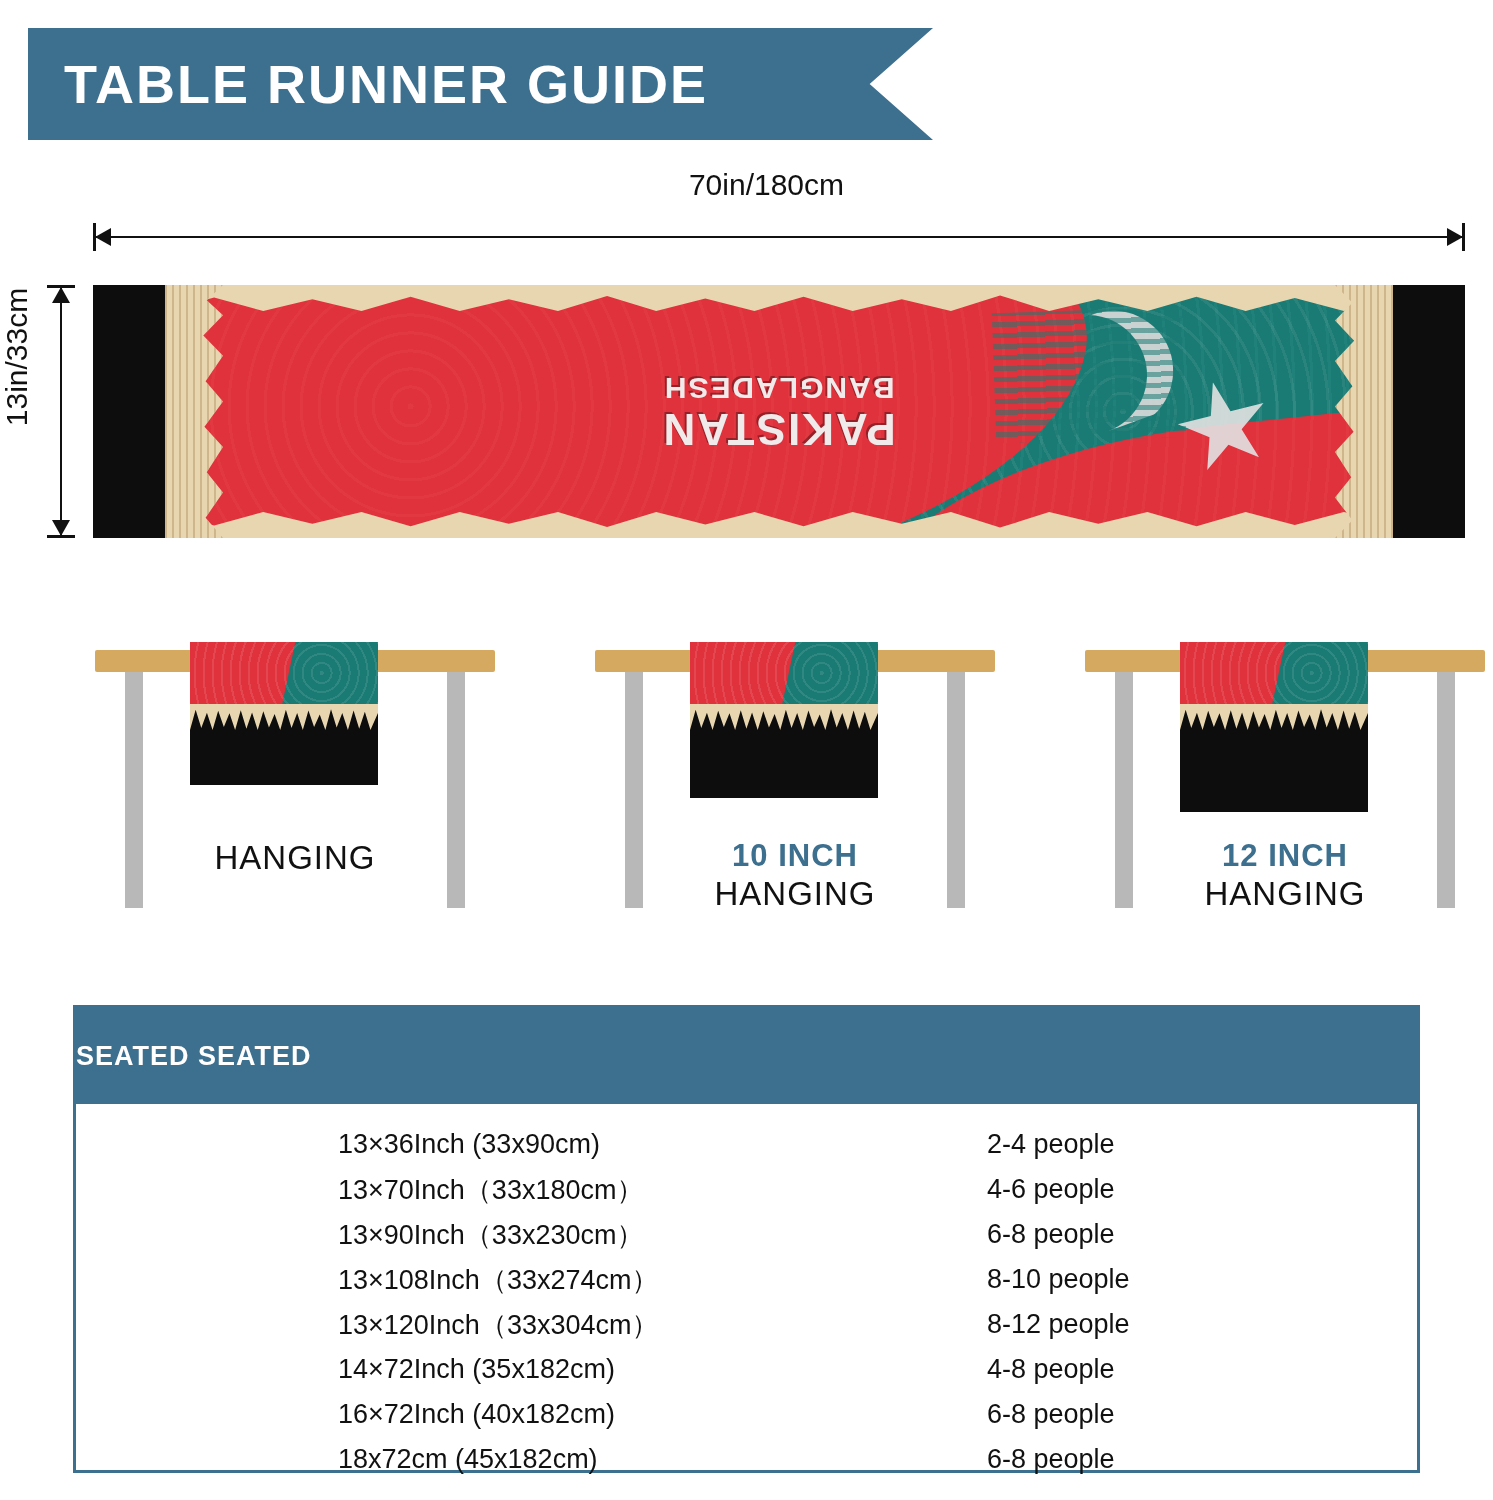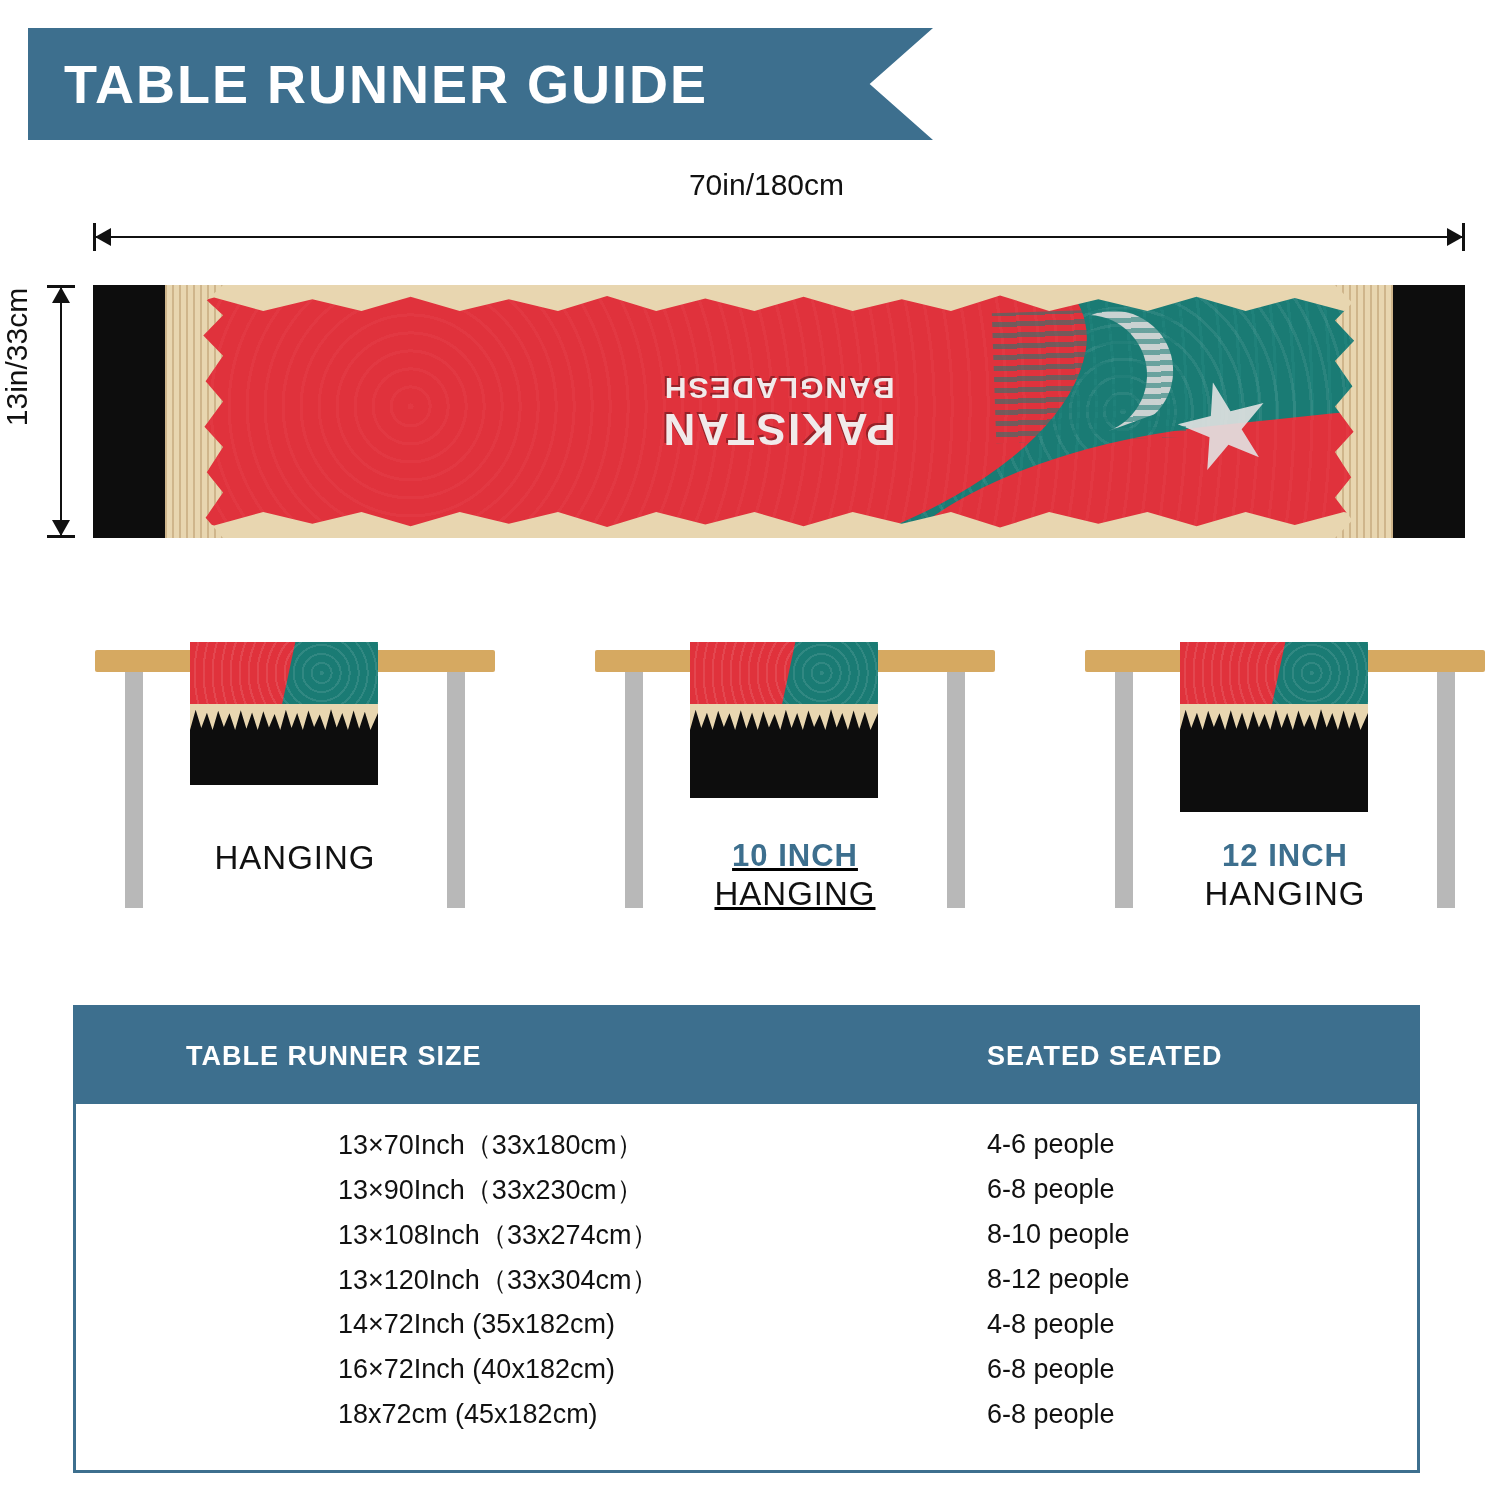--- a/index.html
+++ b/index.html
@@ -470,21 +470,21 @@
       <div class="leg left"></div>
       <div class="leg right"></div>
       <div class="mini-runner" style="left:95px;">
         <div class="mini-art">
           <div class="m-red"></div>
           <div class="m-ripple"></div>
         </div>
         <div class="mini-fringe"></div>
         <div class="mini-tail" style="height:68px;"></div>
       </div>
-      <div class="hang-label" style="top:228px;text-decoration:underline;">
+      <div class="hang-label" style="top:228px;">
         <span class="big">10 INCH</span>
         <span class="sub">HANGING</span>
       </div>
     </div>
 
     <div class="hang-item" style="left:1085px;">
       <div class="tabletop"></div>
       <div class="leg left"></div>
       <div class="leg right"></div>
       <div class="mini-runner" style="left:95px;">
@@ -498,25 +498,28 @@
       <div class="hang-label" style="top:228px;">
         <span class="big">12 INCH</span>
         <span class="sub">HANGING</span>
       </div>
     </div>
 
   </div>
 
   <div class="size-table">
     <div class="table-head">
-      <div class="th-left">TABLE RUNNER SIZE</div>
       <div class="th-right">SEATED SEATED</div>
     </div>
     <div class="table-body">
       <div class="trow">
+        <div class="td-left">13×36Inch (33x90cm)</div>
+        <div class="td-right">2-4 people</div>
+      </div>
+      <div class="trow">
         <div class="td-left">13×70Inch（33x180cm）</div>
         <div class="td-right">4-6 people</div>
       </div>
       <div class="trow">
         <div class="td-left">13×90Inch（33x230cm）</div>
         <div class="td-right">6-8 people</div>
       </div>
       <div class="trow">
         <div class="td-left">13×108Inch（33x274cm）</div>
         <div class="td-right">8-10 people</div>

